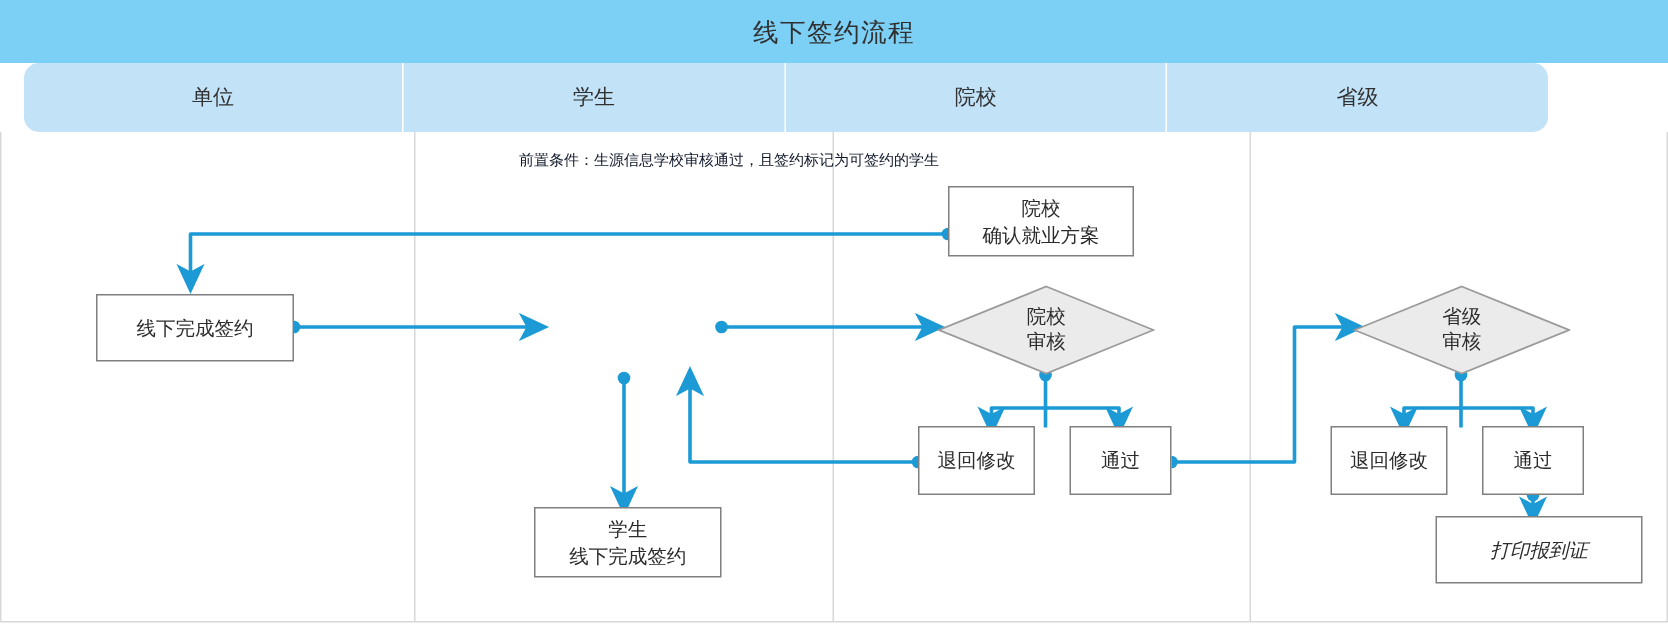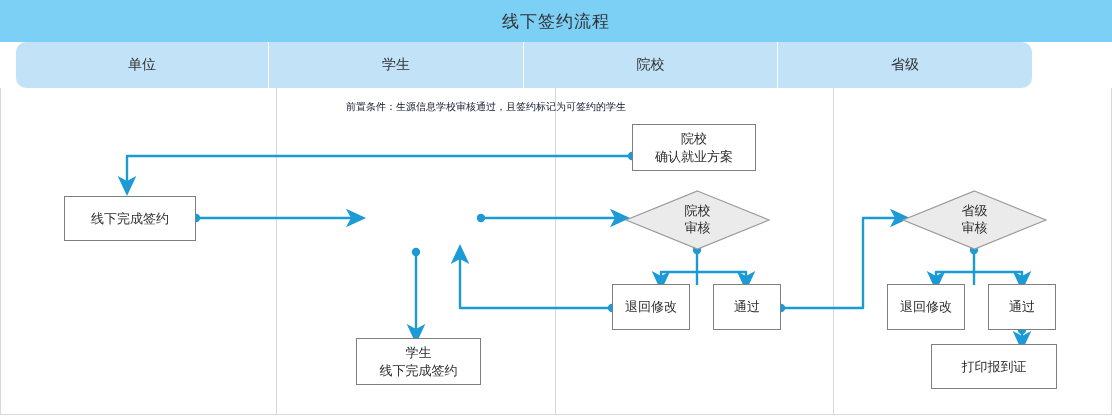--- a/index.html
+++ b/index.html
@@ -197,17 +197,17 @@
   </div>
 
   <div class="node" style="left:887px;top:284px;width:78px;height:46px;">
     <span class="ln">退回修改</span>
   </div>
 
   <div class="node" style="left:988px;top:284px;width:68px;height:46px;">
     <span class="ln">通过</span>
   </div>
 
-  <div class="node" style="left:931px;top:344px;width:126px;height:45px;">
+  <div class="node" style="left:957px;top:344px;width:138px;height:45px;font-style:italic;">
     <span class="ln">打印报到证</span>
   </div>
 
 </div>
 
 </body></html>

